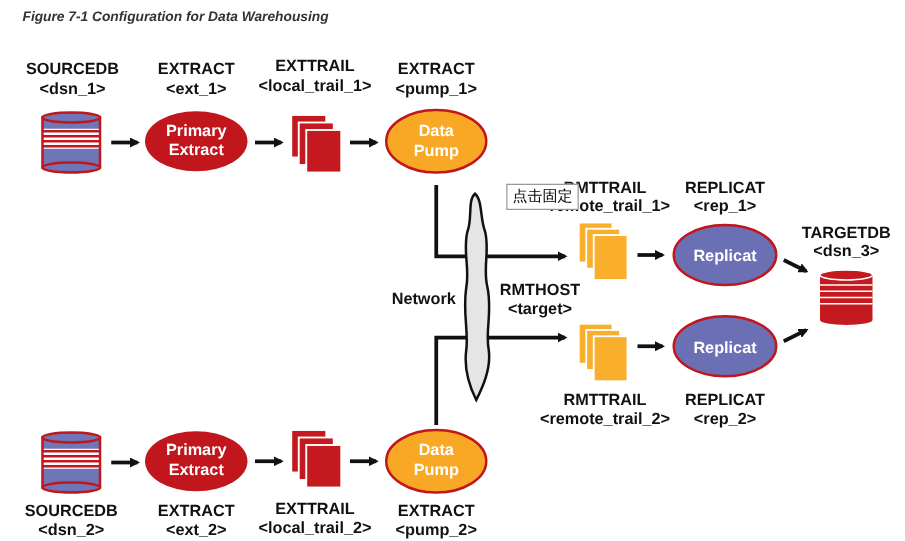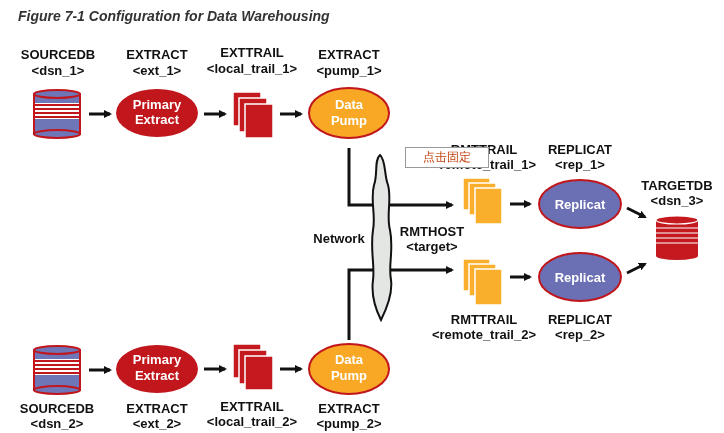--- a/index.html
+++ b/index.html
@@ -1,21 +1,21 @@
 <!DOCTYPE html>
 <html><head>
 <meta charset="utf-8">
 <style>
   html, body { margin:0; padding:0; background:#ffffff; }
   body { width:724px; height:433px; position:relative; overflow:hidden; font-family:"Liberation Sans", sans-serif; }
-  .title { position:absolute; left:18px; top:8px; font-size:14px; font-weight:bold; font-style:italic; color:#333333; }
+  .title { position:absolute; left:18px; top:8px; font-size:11px; font-weight:bold; font-style:italic; color:#333333; }
   svg text { font-family:"Liberation Sans", sans-serif; }
   .lbl { font-size:13px; font-weight:bold; fill:#111; text-anchor:middle; }
   .inner { font-size:13px; font-weight:bold; fill:#ffffff; text-anchor:middle; }
-  .tooltip { position:absolute; left:405px; top:147px; background:#fff; border:1px solid #999; font-size:12px; color:#c2410c; padding:1px 17px; font-family:"DejaVu Sans", sans-serif; }
+  .tooltip { position:absolute; left:405px; top:147px; background:#fff; border:1px solid #999; font-size:12px; color:#000000; padding:1px 4px; font-family:"DejaVu Sans", sans-serif; }
 </style>
 </head>
 <body>
 
 <div class="title">Figure 7-1 Configuration for Data Warehousing</div>
 
 <svg width="724" height="433" style="position:absolute;left:0;top:0">
   <defs>
     <marker id="ah" markerWidth="8" markerHeight="8" refX="6" refY="4" orient="auto" markerUnits="userSpaceOnUse">
       <path d="M0,0 L8,4 L0,8 z" fill="#111"></path>

